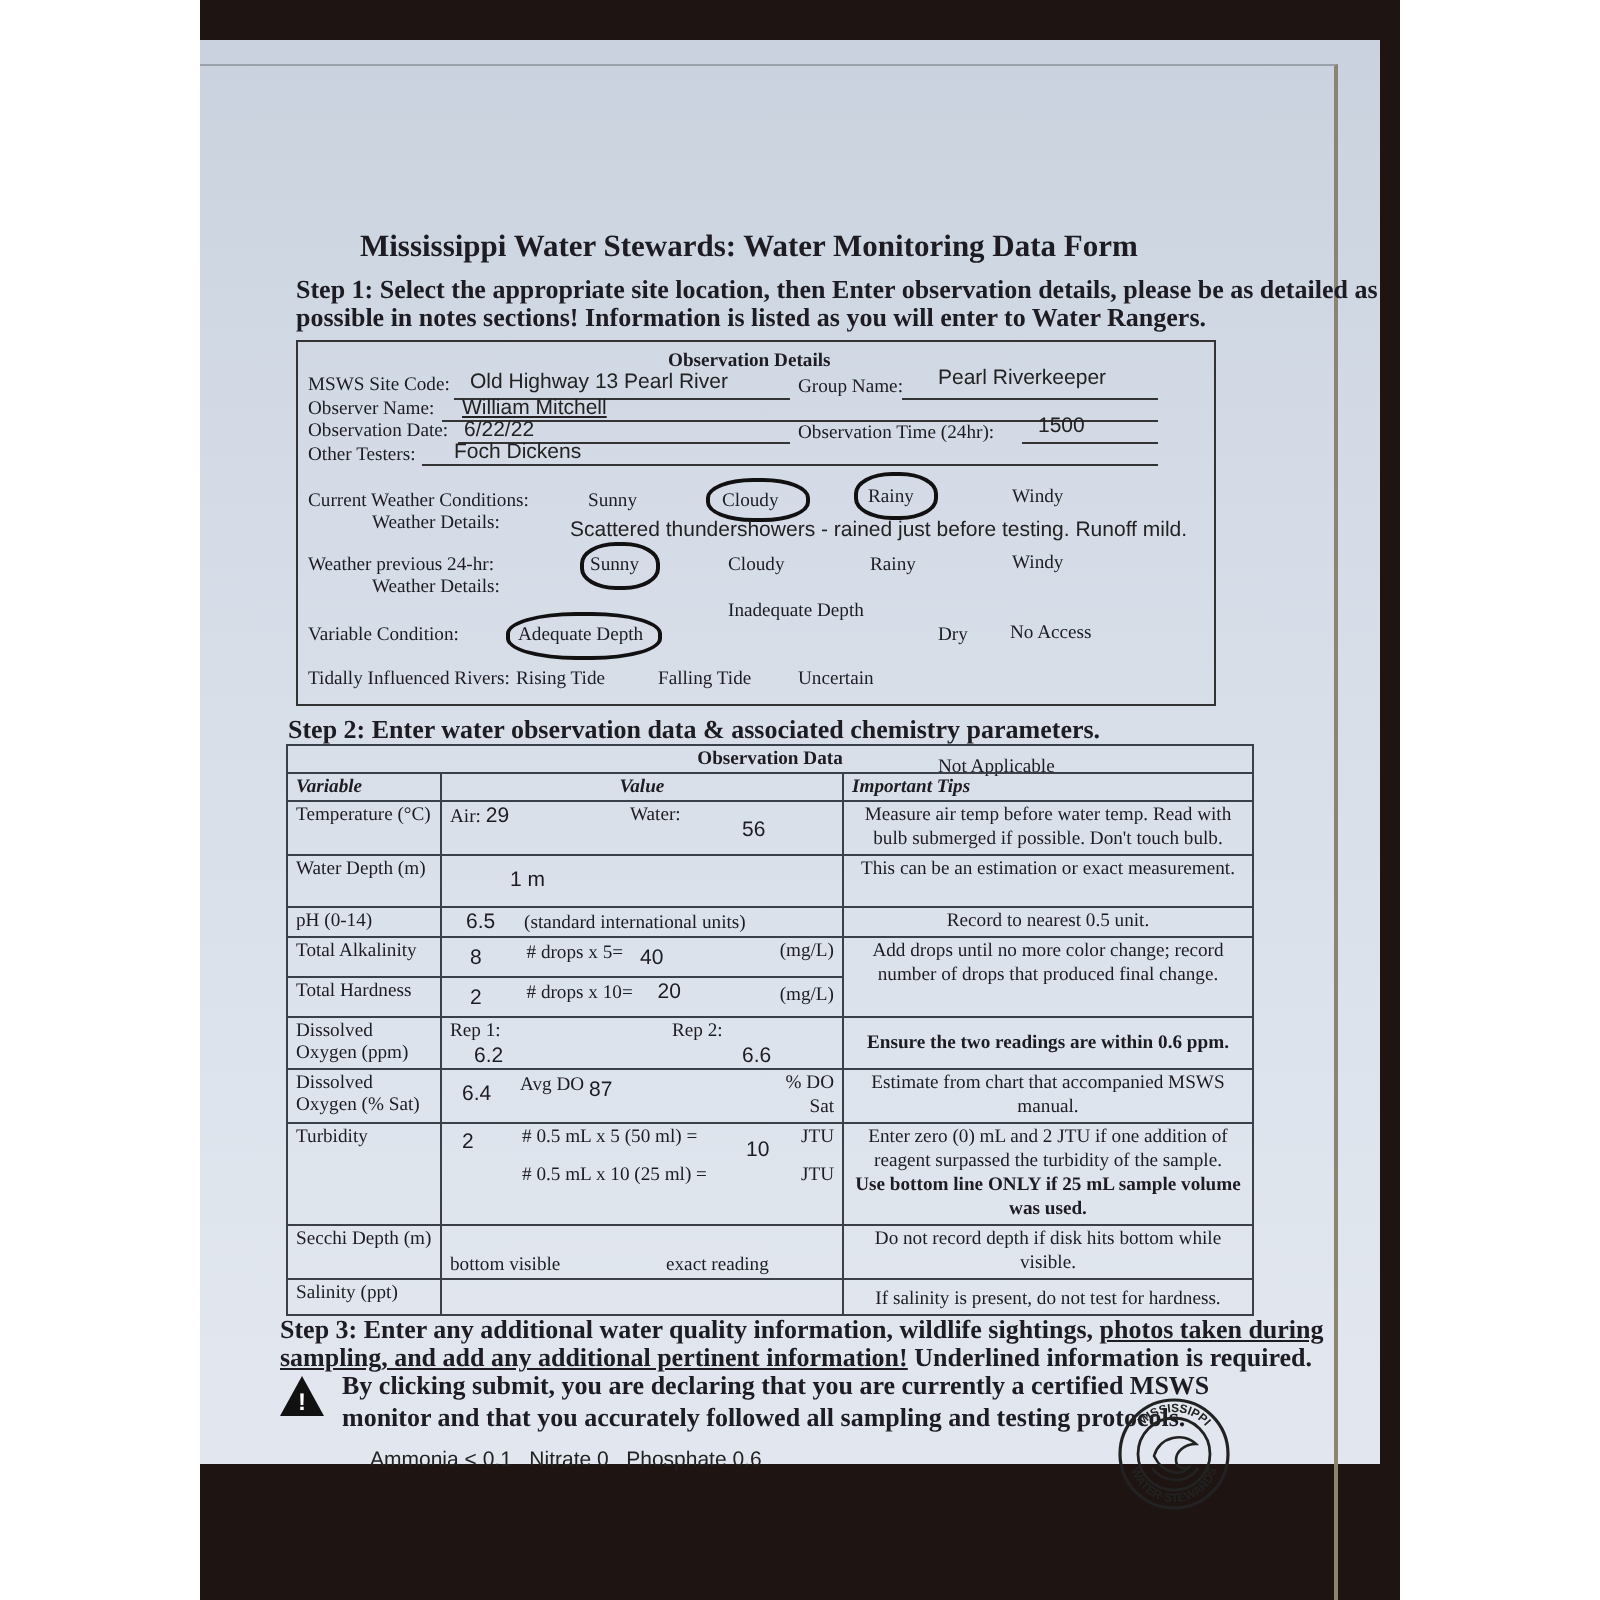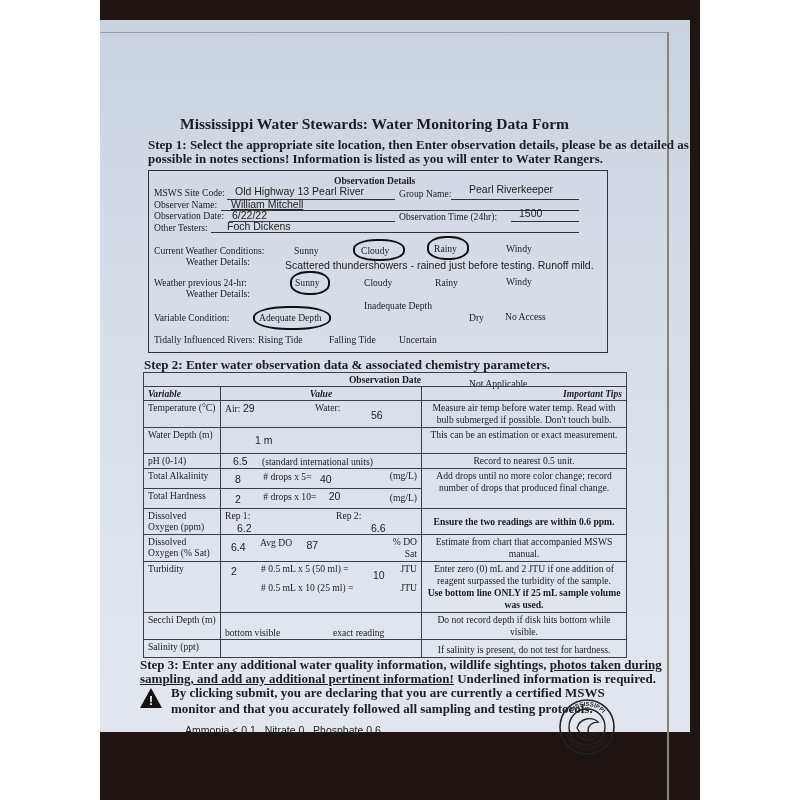--- a/index.html
+++ b/index.html
@@ -102,26 +102,26 @@
   <div class="abs step" style="left:44px;top:338px;">Step 2: Enter water observation data &amp; associated chemistry parameters.</div>
 
   <table class="obs">
     <colgroup>
         <col style="width:77px">
         <col style="width:201px">
         <col style="width:205px">
       </colgroup>
     <tbody>
         <tr>
-          <td colspan="3" class="hdr">Observation Date</td>
+          <td colspan="3" class="hdr">Observation Data</td>
         </tr>
     <tr>
       <td class="ital">Variable</td>
       <td class="ital" style="text-align:center">Value</td>
-      <td class="ital" style="text-align:right">Important Tips</td>
+      <td class="ital" style="text-align:left">Important Tips</td>
     </tr>
     <tr style="height:27px">
       <td>Temperature (°C)</td>
       <td>
         <span>Air:</span>
         <span class="hv">29</span>
         <span style="position:absolute;left:94px;top:1px">Water:</span>
         <span class="hv" style="position:absolute;left:150px;top:8px">56</span>
       </td>
       <td class="tip">Measure air temp before water temp. Read with bulb submerged if possible. Don't touch bulb.</td>
@@ -157,21 +157,21 @@
       <td><span>Rep 1:</span>
           <span class="hv" style="position:absolute;left:16px;top:13px">6.2</span>
           <span style="position:absolute;left:115px;top:1px">Rep 2:</span>
           <span class="hv" style="position:absolute;left:150px;top:13px">6.6</span></td>
       <td class="tip" style="font-weight:bold;vertical-align:middle">Ensure the two readings are within 0.6 ppm.</td>
     </tr>
     <tr style="height:26px">
       <td>Dissolved Oxygen (% Sat)</td>
       <td><span class="hv" style="margin-left:6px;position:relative;top:5px">6.4</span>
           <span style="margin-left:12px">Avg DO</span>
-          <span class="hv" style="margin-left:12px;position:relative;top:3px">87</span>
+          <span class="hv" style="position:relative;top:3px">87</span>
           <span style="position:absolute;right:4px;top:1px;width:30px;text-align:right;white-space:normal;line-height:12px">% DO Sat</span></td>
       <td class="tip">Estimate from chart that accompanied MSWS manual.</td>
     </tr>
     <tr style="height:50px">
       <td>Turbidity</td>
       <td>
             <span class="hv" style="position:absolute;left:10px;top:3px">2</span>
           <span style="position:absolute;left:40px;top:1px"># 0.5 mL x 5 (50 ml) =</span>
           <span class="hv" style="position:absolute;left:152px;top:7px">10</span>
           <span style="position:absolute;right:4px;top:1px">JTU</span>

